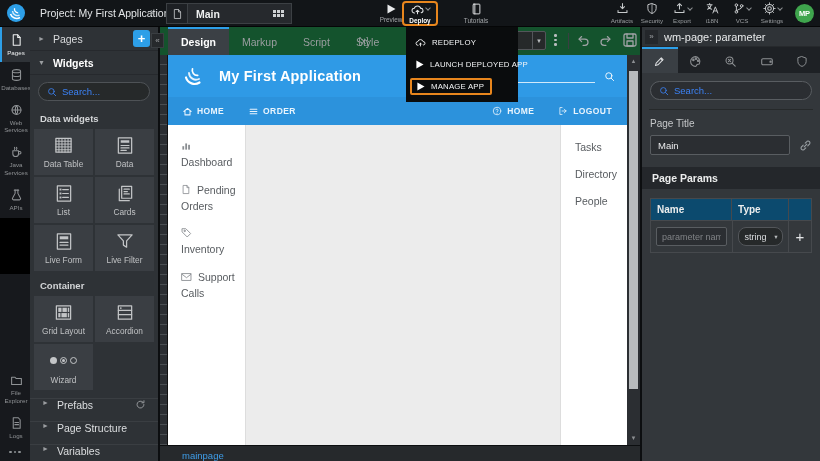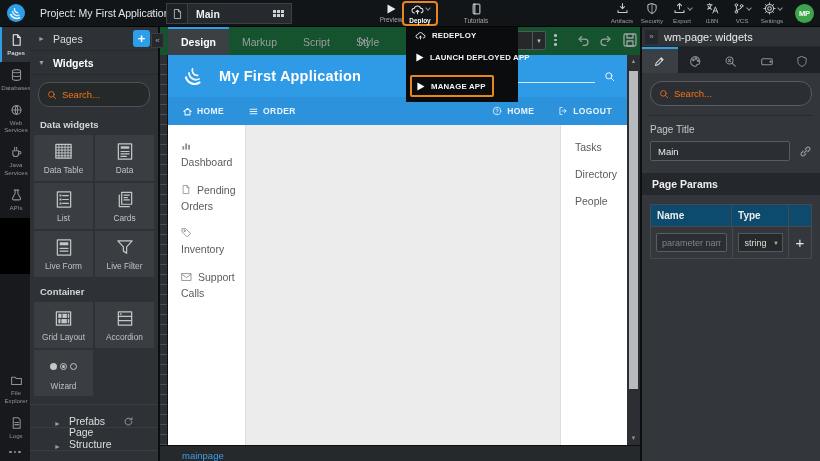--- a/index.html
+++ b/index.html
@@ -40,27 +40,27 @@
   .rspacer{flex:1}
   .dots{display:flex;justify-content:center;gap:2px;padding:6px 0 8px}
   .dots i{width:2.5px;height:2.5px;border-radius:50%;background:#8d9093}
 
   
   .palette{position:absolute;left:30px;top:27px;width:130px;height:434px;background:#2e3236;border-right:2px solid #0c0e10;overflow:hidden}
   .prow{height:24px;display:flex;align-items:center;padding:0 8px;border-bottom:1px solid #26292d;color:#d9dbdd;font-size:10.5px}
   .prow .tri{font-size:7px;color:#9b9ea1;margin-right:8px}
   .addbtn{margin-left:auto;width:17px;height:17px;background:#2d9fe8;border-radius:3px;color:#fff;font-size:13px;font-weight:bold;display:flex;align-items:center;justify-content:center;line-height:1}
   .searchwrap{padding:7px 8px 6px}
-  .search{height:25px;border:1px solid #4e5256;border-radius:11px;background:#26292a;display:flex;align-items:center;padding:0 8px;color:#f97316}
+  .search{height:19px;border:1px solid #4e5256;border-radius:11px;background:#26292a;display:flex;align-items:center;padding:0 8px;color:#3b82f6}
   .search span{font-size:9.5px;margin-left:5px}
   .glabel{font-size:9.5px;font-weight:bold;color:#d3d5d7;padding:6px 10px 5px}
   .tiles{display:grid;grid-template-columns:1fr 1fr;gap:2px;padding:0 4px}
   .tile{height:46px;background:#3a3e43;display:flex;flex-direction:column;align-items:center;justify-content:center;color:#c3c5c7}
   .tile .tl{font-size:8.3px;margin-top:4px;color:#c0c2c4}
-  .frow{height:23px;display:flex;align-items:flex-end;padding:0 24px;border-top:1px solid #3a3e42;color:#dcdee0;font-size:10.5px}
+  .frow{height:23px;display:flex;align-items:flex-start;padding:0 12px;border-top:1px solid #3a3e42;color:#dcdee0;font-size:10.5px}
   .frow .tri{font-size:7px;color:#9b9ea1;margin-right:8px}
   .wiz{display:flex;align-items:center;gap:3px;height:22px}
   .wiz i{width:7px;height:7px;border-radius:50%}
 
   
   .editor{position:absolute;left:160px;top:27px;width:480px;height:434px;background:#26292c}
   .collapse{position:absolute;left:-9px;top:6px;width:13px;height:15px;background:#26292c;border:1px solid #3a3e42;color:#9fa2a5;font-size:8px;text-align:center;line-height:13px;z-index:6}
   .toolbar{position:relative;height:28px;background:#14532d}
   .etabs{position:absolute;left:8px;top:0;display:flex;height:28px}
   .etab{padding:0 13px;line-height:26px;font-size:10.5px;color:#9b9ea1;border-top:2px solid transparent}
@@ -115,28 +115,28 @@
   .ptable{margin-top:9px;border:1px solid #46494d}
   .ptr{display:flex}
   .pth{background:#0c4a6e;border-bottom:1px solid #46494d}
   .ptc{padding:4px 6px;font-size:10px}
   .pth .ptc{font-weight:bold;color:#eceded;padding:5px 6px}
   .c-name{flex:1.55;border-right:1px solid #46494d}
   .c-type{flex:1;border-right:1px solid #46494d}
   .c-add{width:22px;display:flex;align-items:center;justify-content:center}
   .pbody{background:#34383c}
   .pbody .ptc{padding:6px 5px}
-  .selbox{height:19px;background:#26292a;border:1px solid #53565a;border-radius:0;display:flex;align-items:center;padding-left:6px}
+  .selbox{height:19px;background:#26292a;border:1px solid #53565a;border-radius:8px;display:flex;align-items:center;padding-left:6px}
   .selbox .sv{flex:1;font-size:9px;color:#dcdee0}
   .selbox .dd{width:12px;font-size:5.5px;color:#b9bcbe;text-align:center}
   .plus{color:#e4e6e8;font-size:15px;line-height:1}
 
   
   .dmenu{position:absolute;left:406px;top:27px;width:112px;background:#0a0c0d;padding:4px 0 5px;z-index:30}
-  .dmi{height:22px;display:flex;padding-left:9px;color:#f4f5f6;font-size:7.8px;font-weight:bold;letter-spacing:.2px;white-space:nowrap}
+  .dmi{height:22px;display:flex;align-items:center;padding-left:9px;color:#f4f5f6;font-size:7.8px;font-weight:normal;letter-spacing:.2px;white-space:nowrap}
   .dmi .mi{margin-right:6px;display:flex;color:#fff}
   .hlbox{display:flex;align-items:center;border:2px solid #e8861d;border-radius:2px;padding:2px 6px 2px 4px;margin-left:-5px}
   .hlbox .mi{margin-right:6px}
 </style>
 </head>
 <body>
 
 <div class="stage">
 
   <div class="topbar">
@@ -566,21 +566,21 @@
     </div>
 
     <div class="bottombar">
       <span>mainpage</span>
     </div>
   </div>
 
   <div class="rightpanel">
     <div class="rphead">
       <span class="rpexp">»</span>
-      <span class="rptitle">wm-page: widgets</span>
+      <span class="rptitle">wm-page: parameter</span>
     </div>
     <div class="rptabs">
       <div class="rptab active">
           <svg class="st" width="13" height="13" viewBox="0 0 16 16">
             <path d="M3 13l.9-3.1L10.2 3.6l2.2 2.2L6.1 12.1 3 13z"></path>
             <path d="M9.4 4.4l2.2 2.2"></path>
           </svg>
         </div>
       <div class="rptab">
           <svg class="st" width="13" height="13" viewBox="0 0 16 16">

